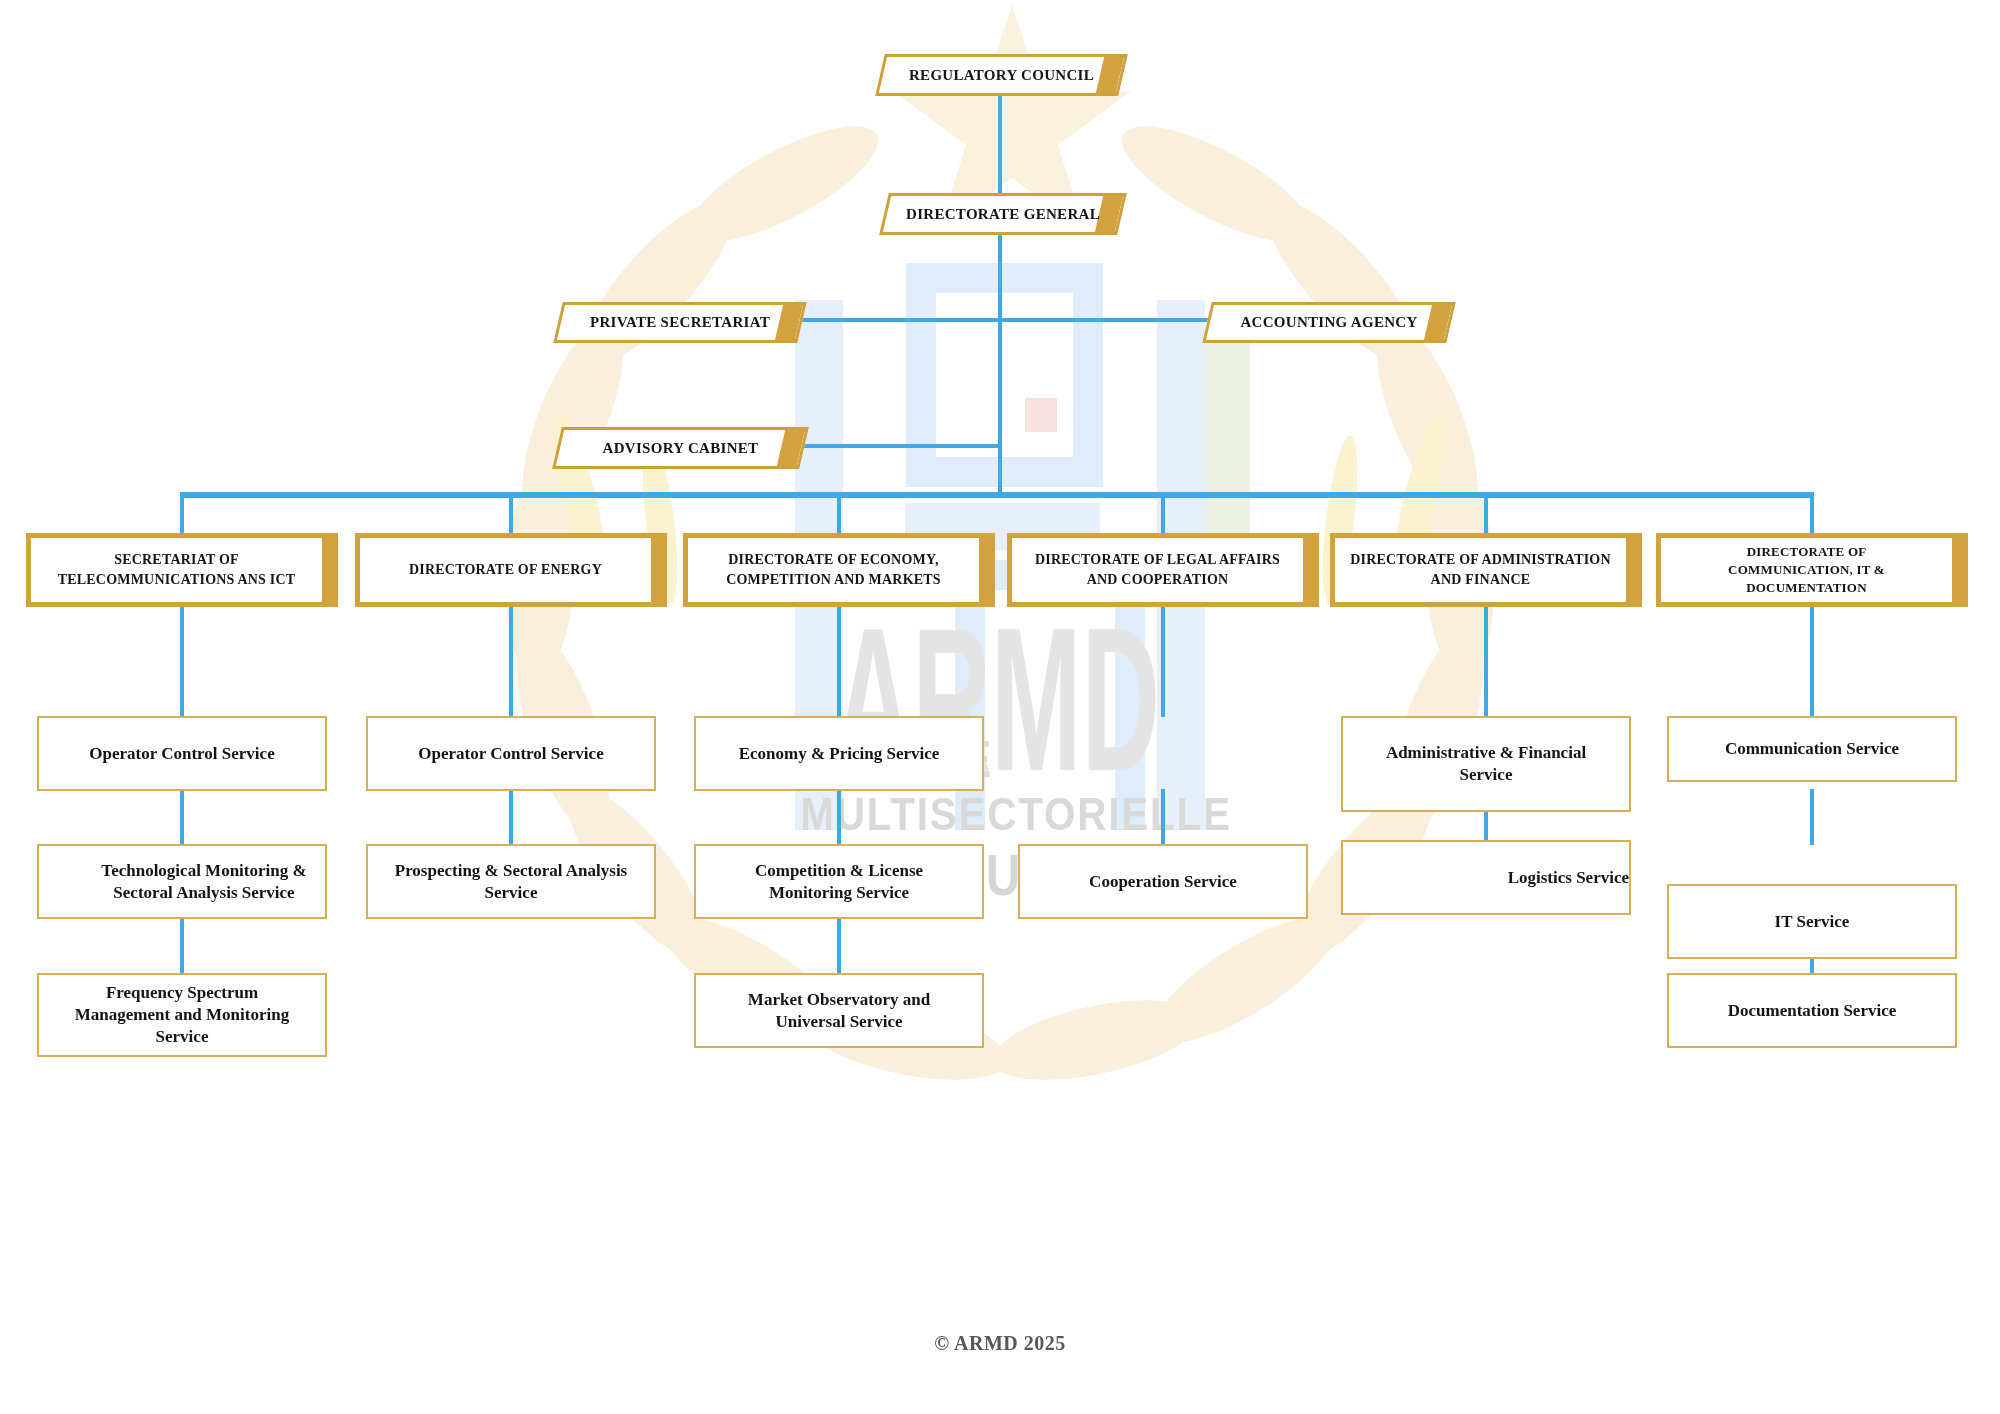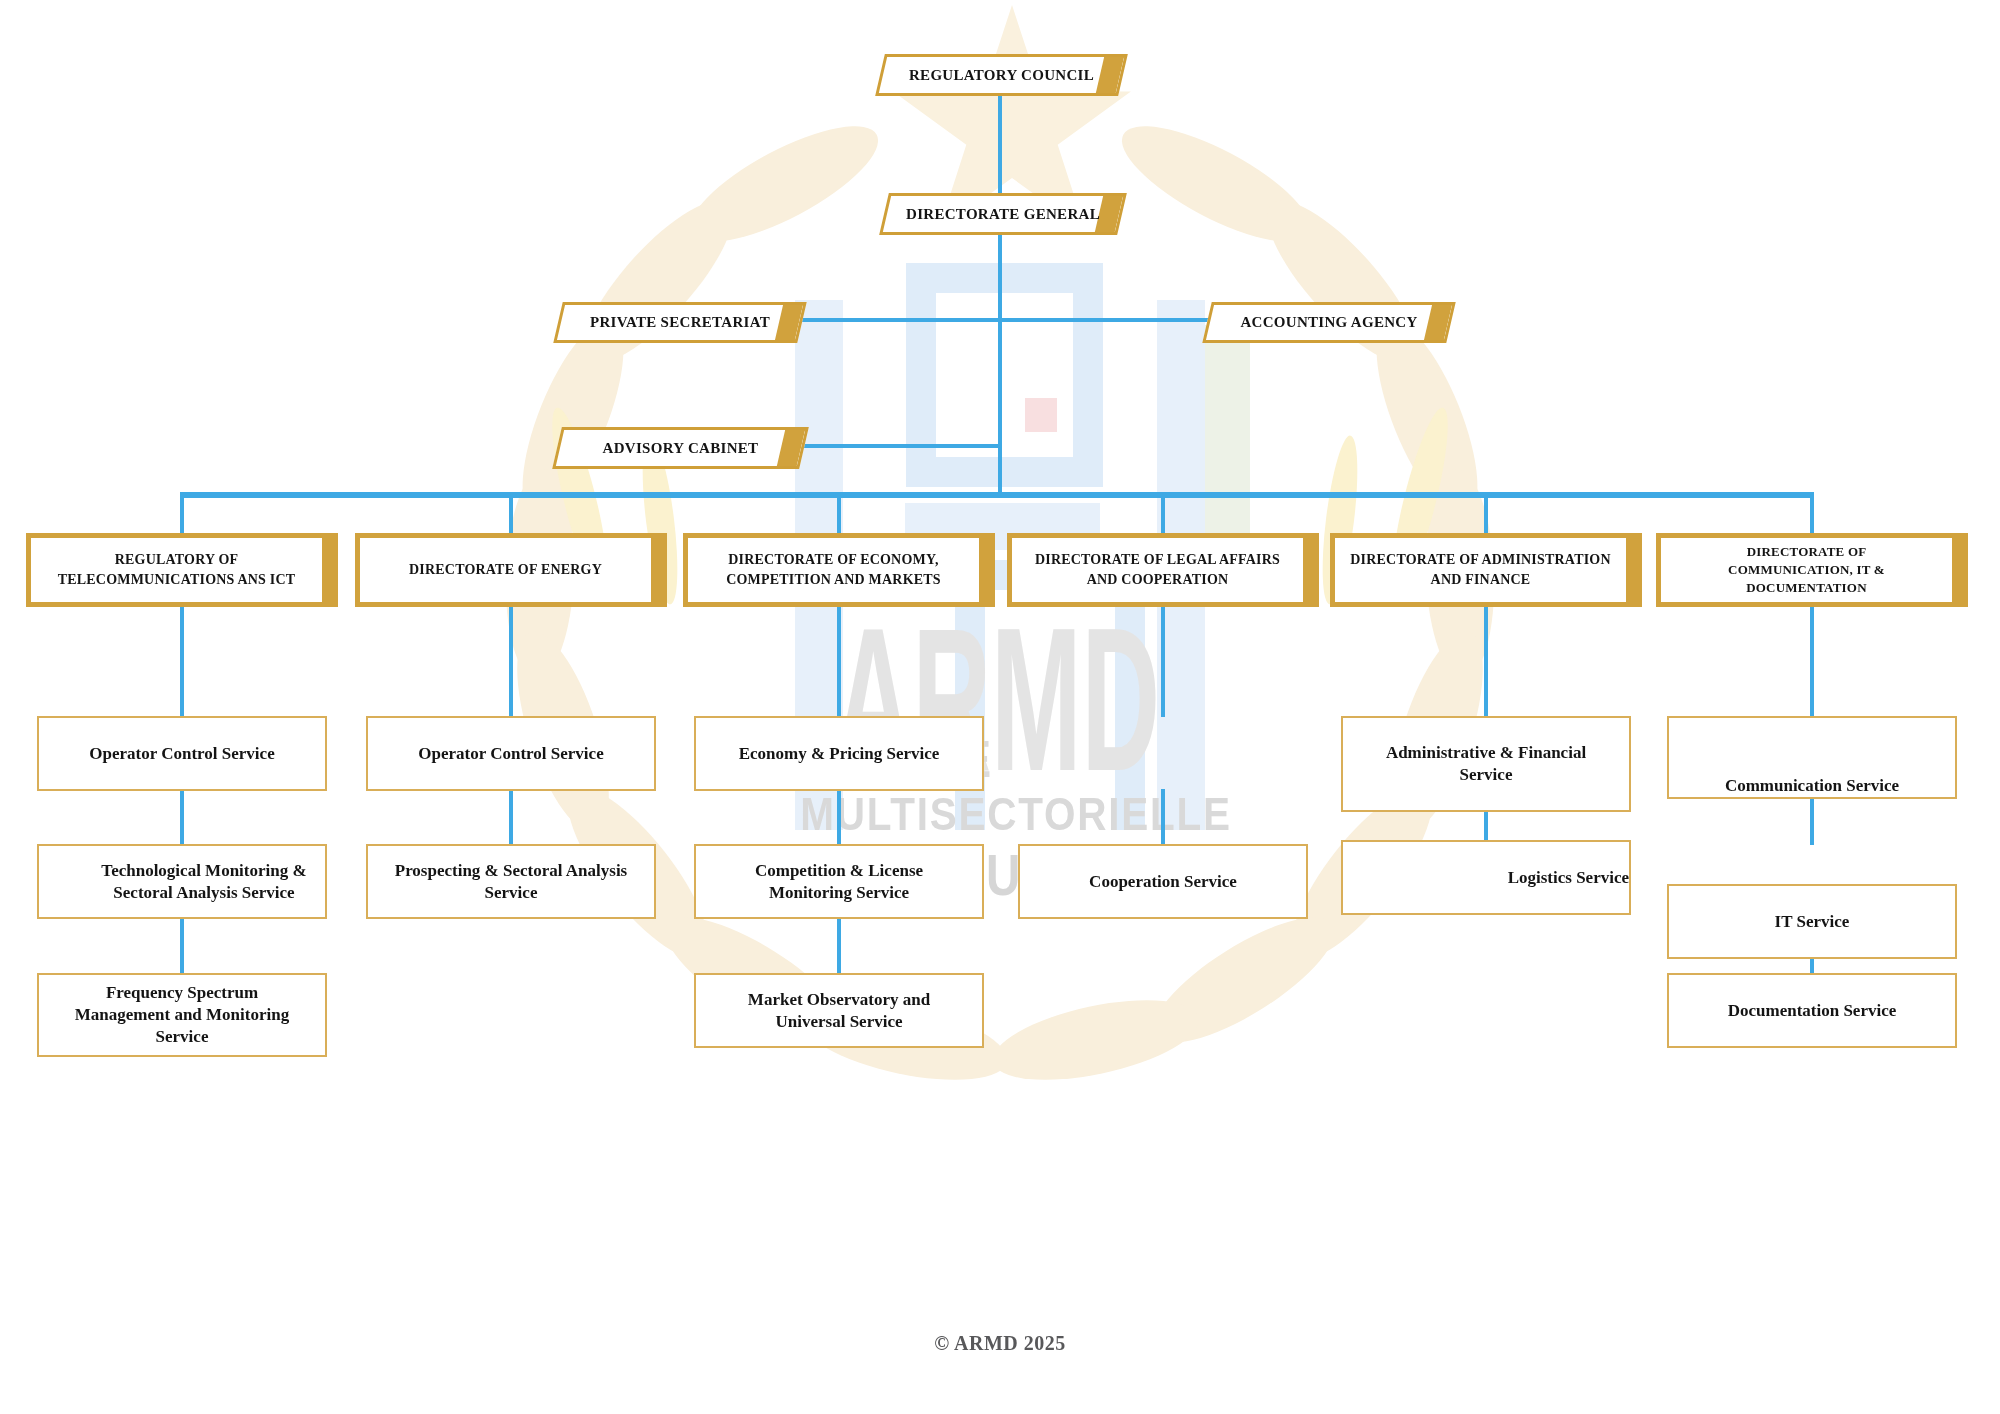--- a/index.html
+++ b/index.html
@@ -154,21 +154,21 @@
   </div>
 
   <div class="tbox" style="left:557px;top:427px;width:247px;height:42px;">
     <div class="tshape">
         <div class="tcap"></div>
       </div>
     <span class="tlabel">ADVISORY CABINET</span>
   </div>
 
   <div class="dbox" style="left:26px;">
-    <span class="dlabel">REGULATORY OF TELECOMMUNICATIONS ANS ICT</span>
+    <span class="dlabel">SECRETARIAT OF TELECOMMUNICATIONS ANS ICT</span>
   </div>
   <div class="dbox" style="left:355px;">
     <span class="dlabel">DIRECTORATE OF ENERGY</span>
   </div>
   <div class="dbox" style="left:683px;">
     <span class="dlabel">DIRECTORATE OF ECONOMY, COMPETITION AND MARKETS</span>
   </div>
   <div class="dbox" style="left:1007px;">
     <span class="dlabel" style="max-width:255px;">DIRECTORATE OF LEGAL AFFAIRS AND COOPERATION</span>
   </div>
@@ -210,21 +210,21 @@
     <span class="slabel">Cooperation Service</span>
   </div>
 
   <div class="sbox" style="left:1341px;top:716px;height:96px;">
     <span class="slabel" style="max-width:240px;">Administrative &amp; Financial Service</span>
   </div>
   <div class="sbox" style="left:1341px;top:840px;height:75px;justify-content:flex-end;">
     <span class="slabel">Logistics Service</span>
   </div>
 
-  <div class="sbox" style="left:1667px;top:716px;height:83px;align-items:flex-end;">
+  <div class="sbox" style="left:1667px;top:716px;height:66px;">
     <span class="slabel">Communication Service</span>
   </div>
   <div class="sbox" style="left:1667px;top:844px;height:75px;margin-top:40px;">
     <span class="slabel">IT Service</span>
   </div>
   <div class="sbox" style="left:1667px;top:973px;height:75px;">
     <span class="slabel">Documentation Service</span>
   </div>
 
   <div class="footer">© ARMD 2025</div>

